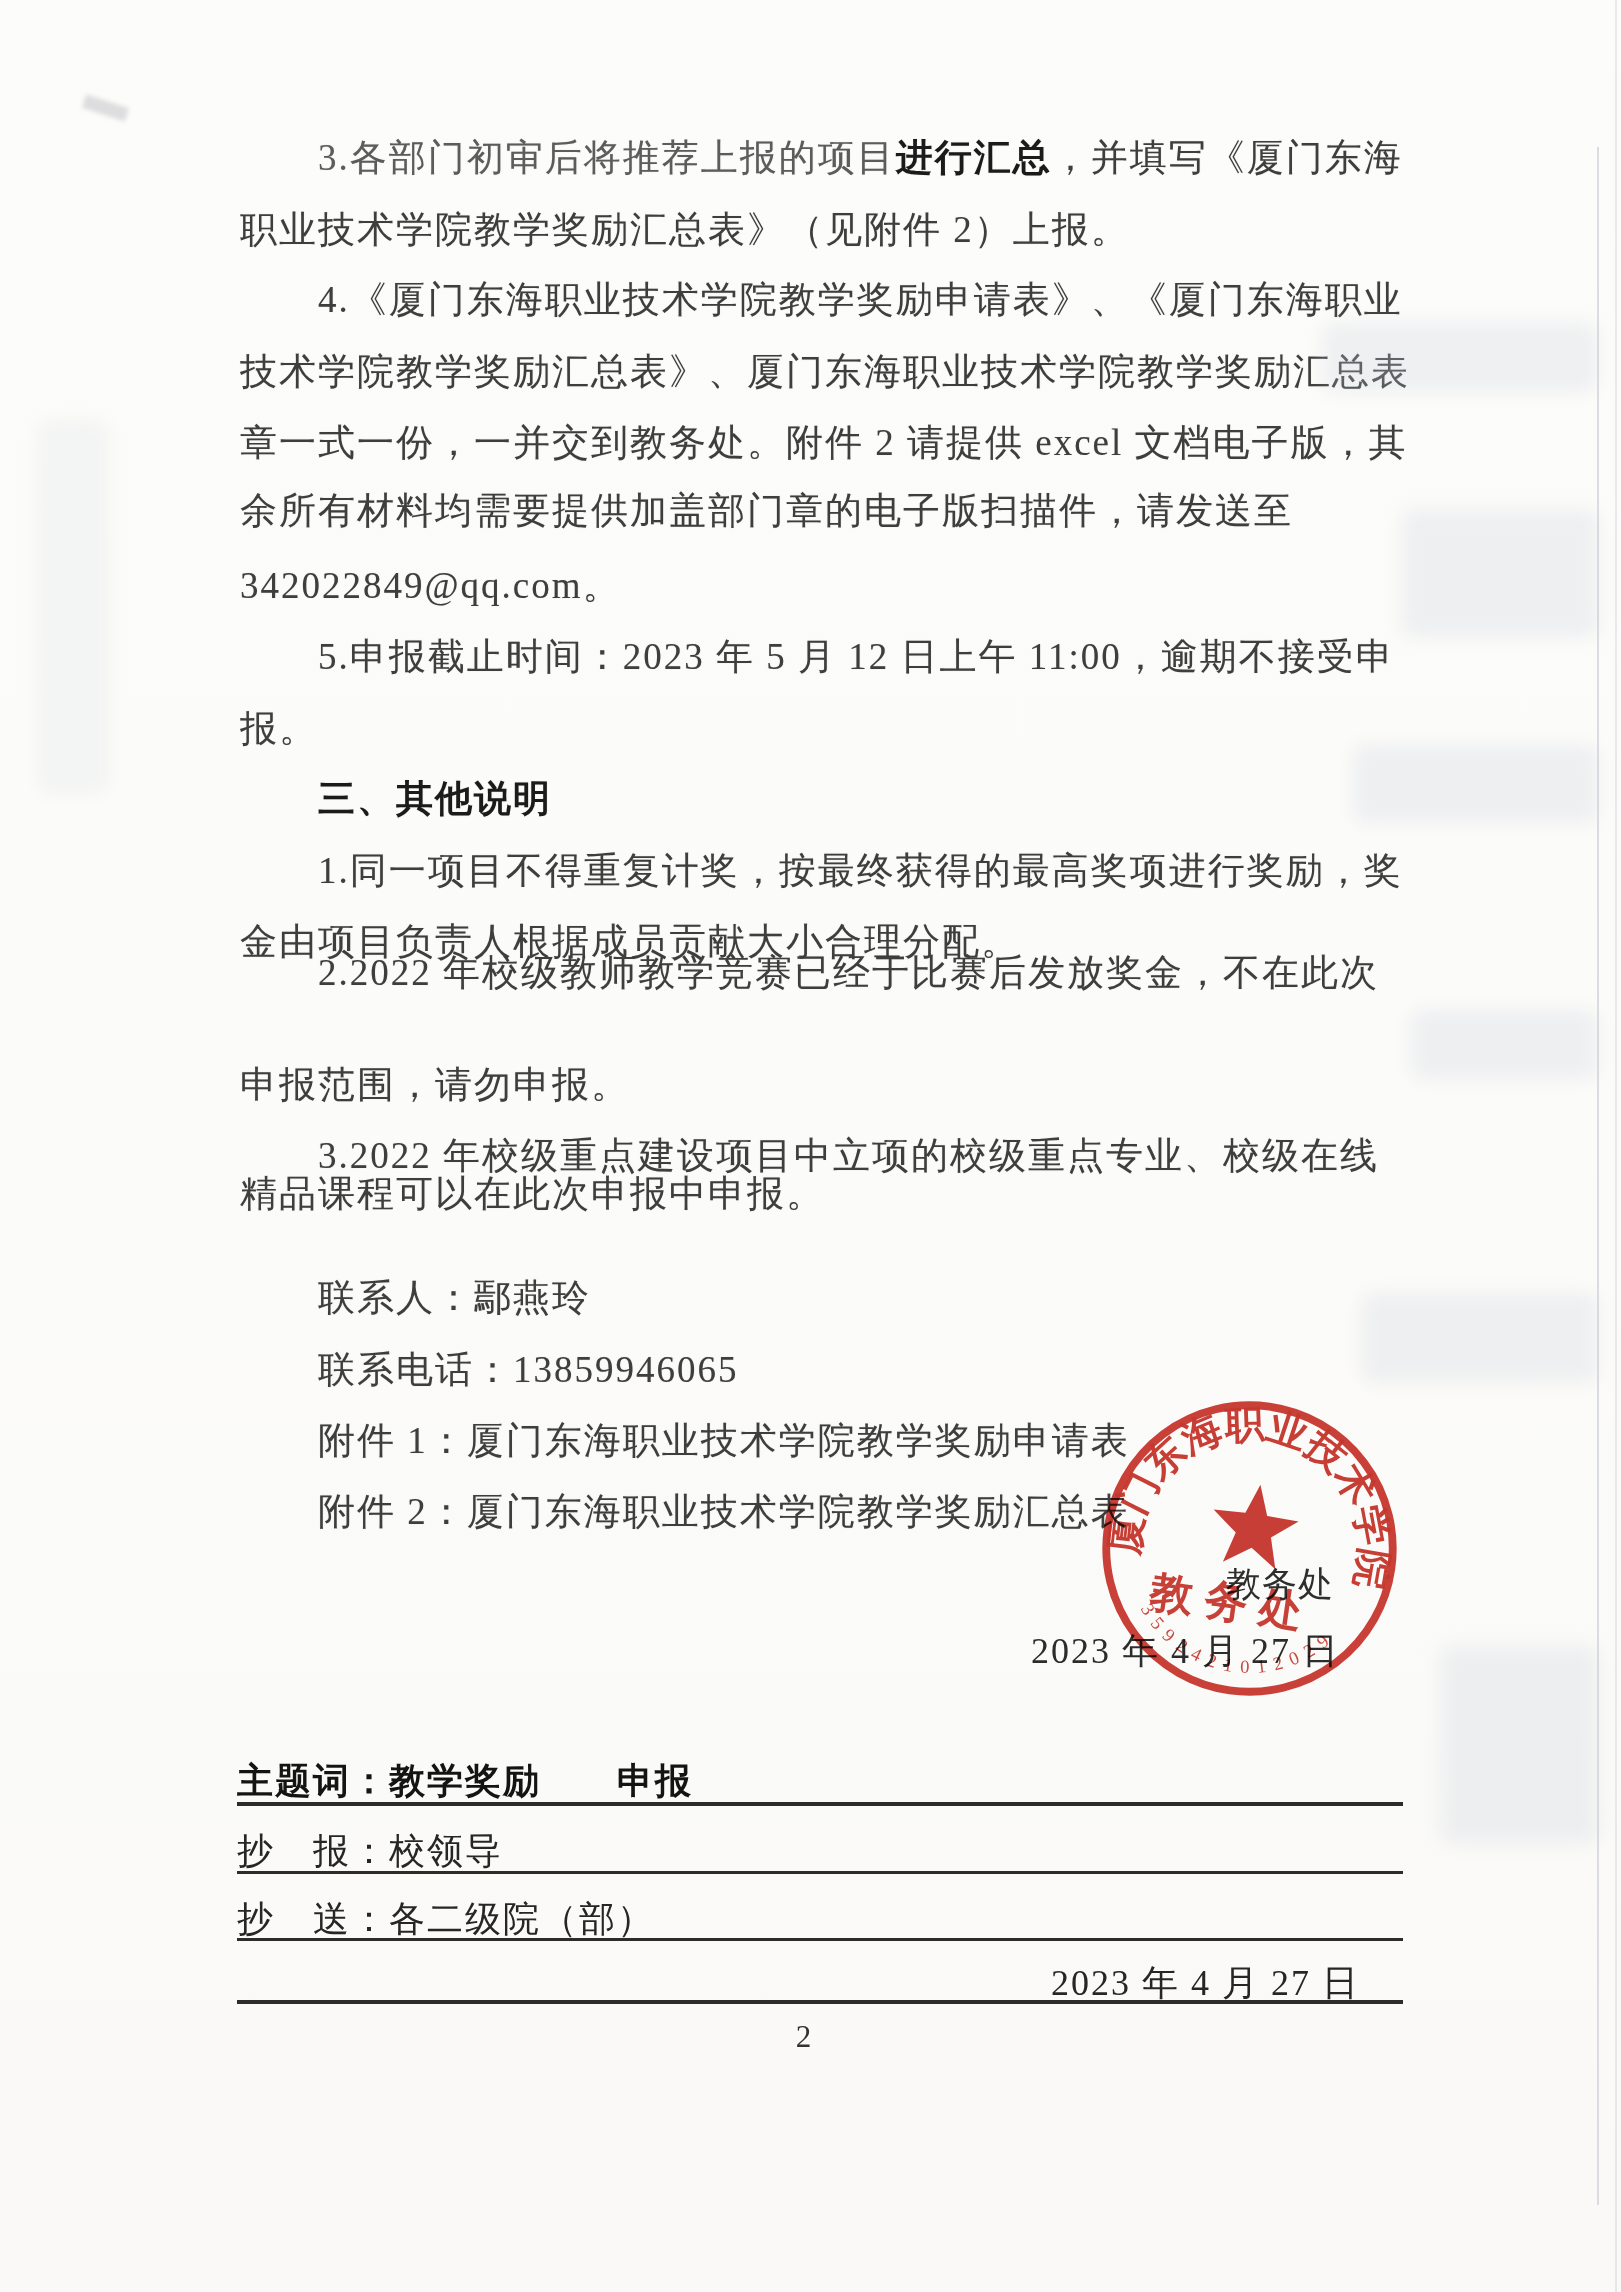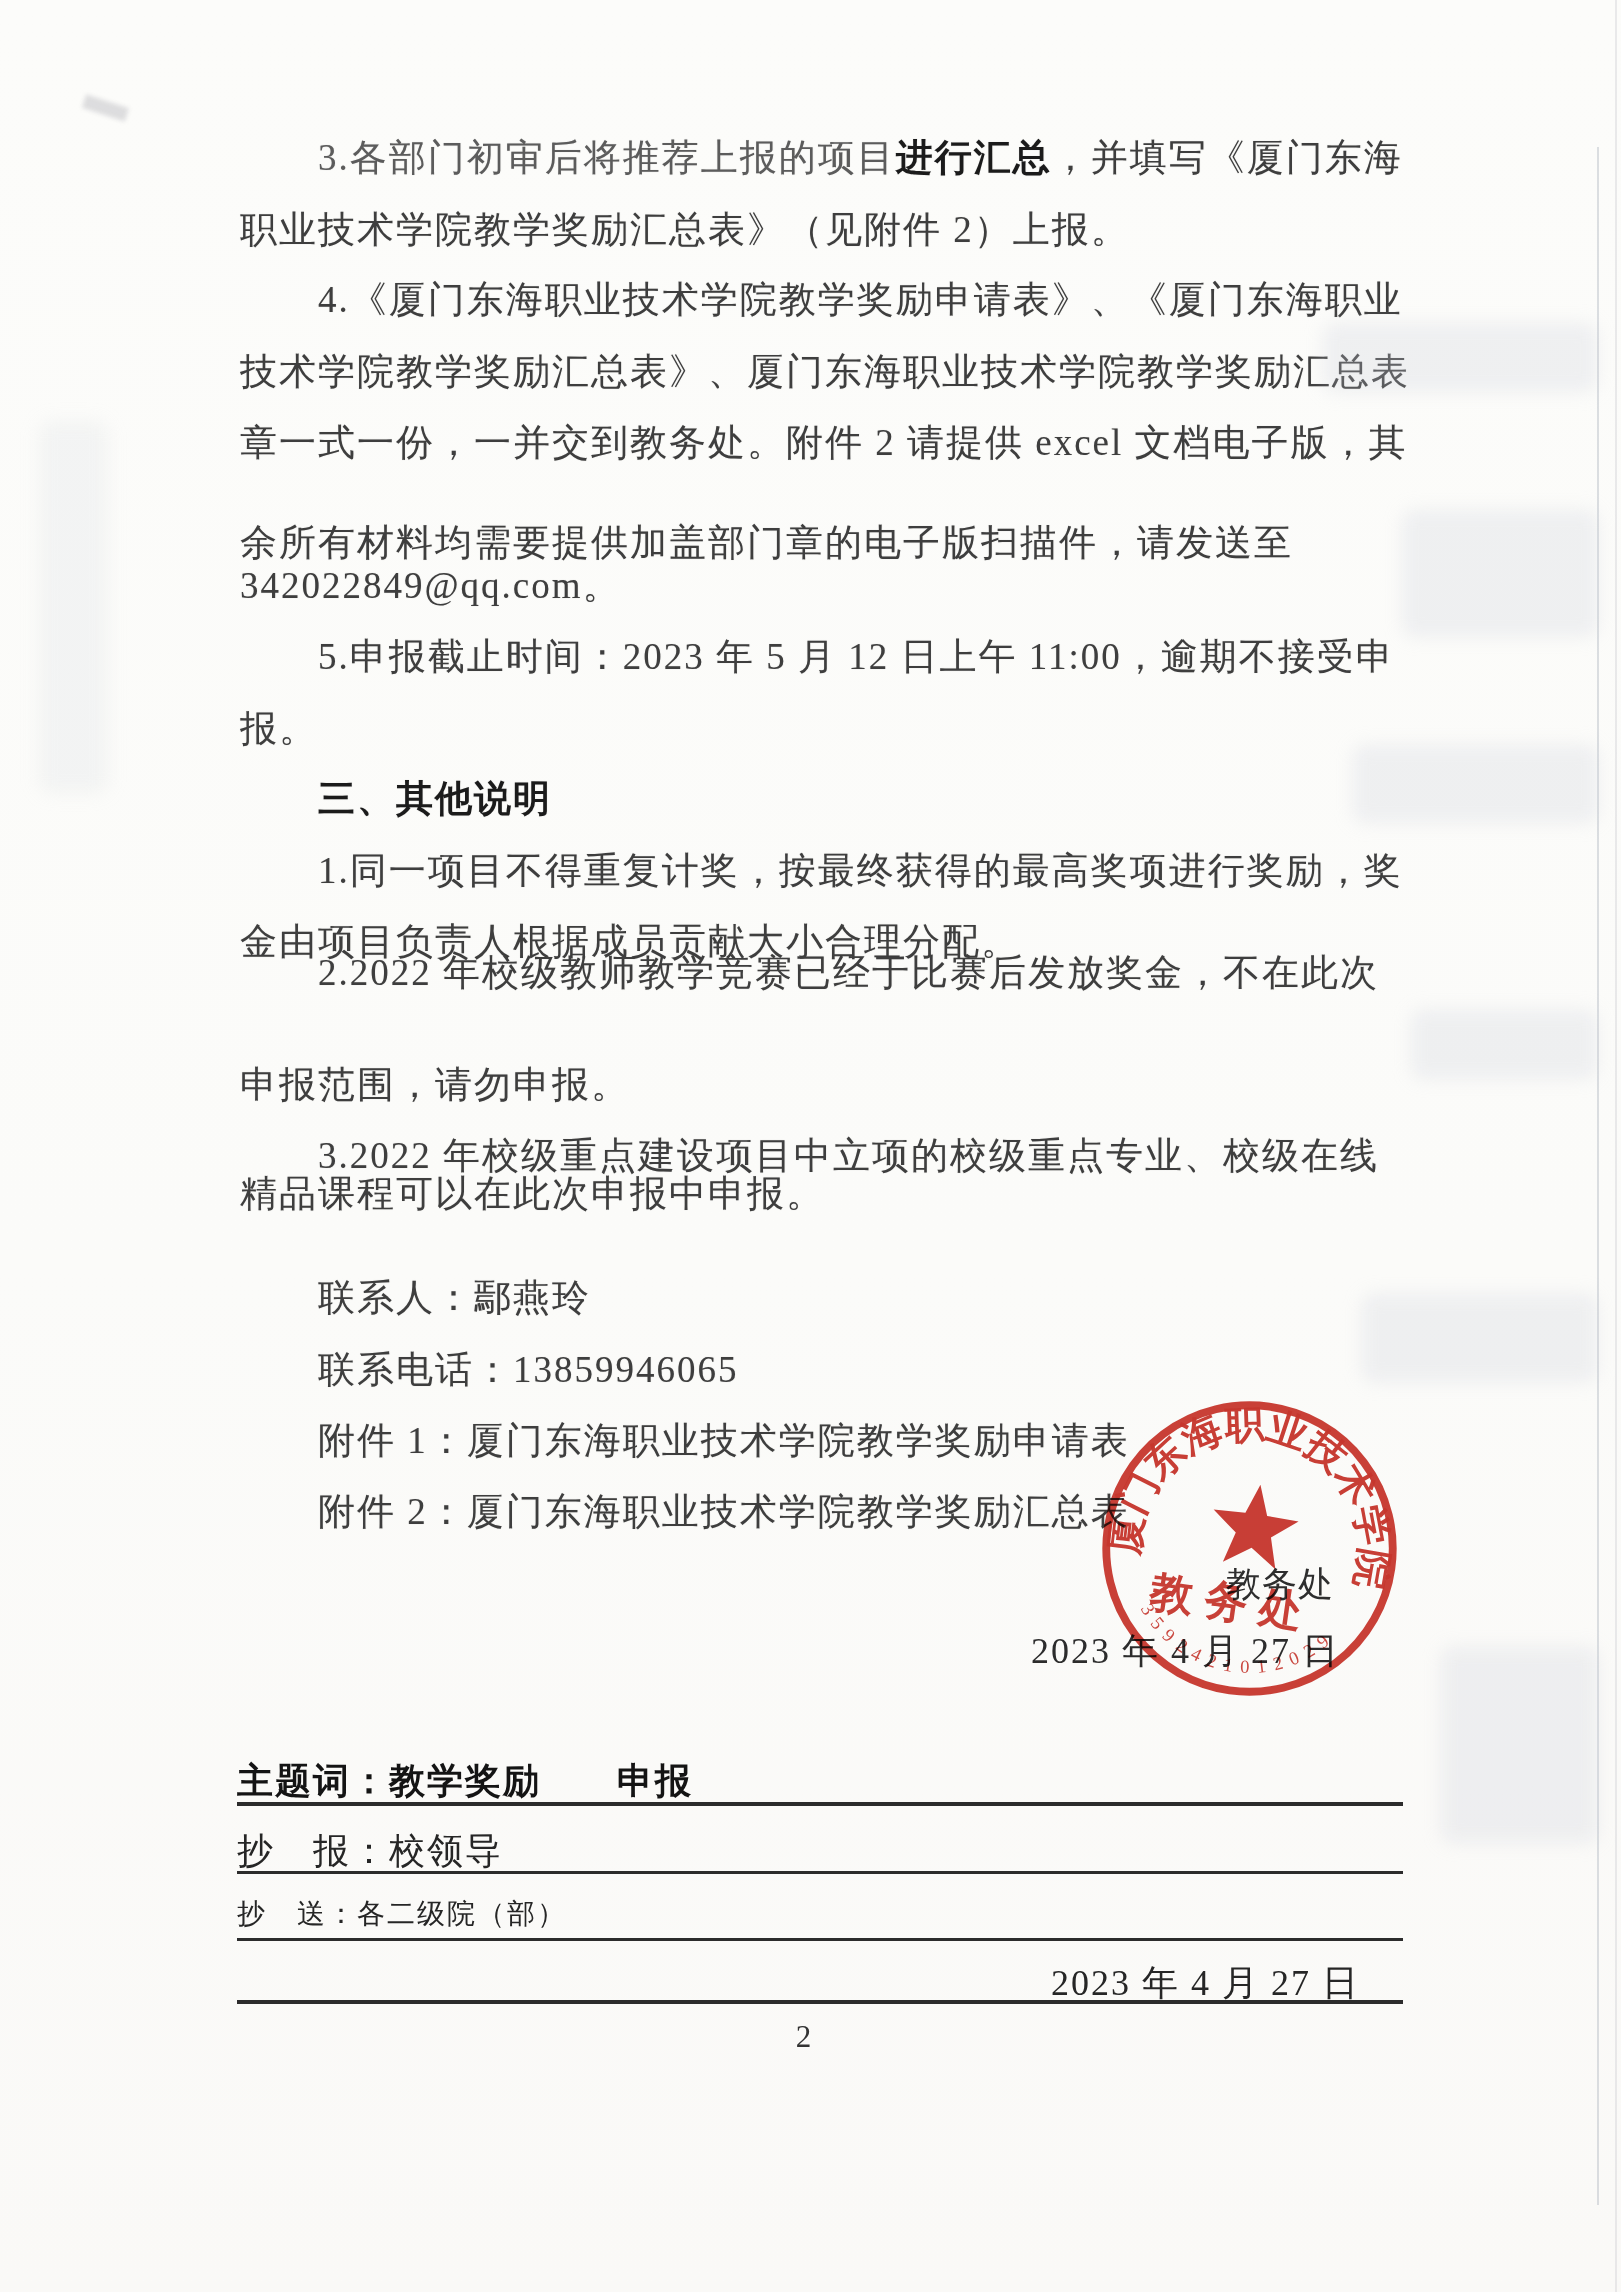--- a/index.html
+++ b/index.html
@@ -32,21 +32,21 @@
   }
   
   .seal{
     position:absolute;left:1068px;top:1367px;width:363px;height:363px;
     mix-blend-mode:multiply;opacity:.93;
   }
   
   .f-row{position:absolute;left:237px;width:1166px;white-space:nowrap;color:#262626;}
   .f-subject{top:1757px;font-size:36px;font-weight:700;color:#141414;letter-spacing:2px;}
   .f-copy{top:1827px;font-size:36px;letter-spacing:2px;}
-  .f-cc{top:1895px;font-size:28px;letter-spacing:2px;}
+  .f-cc{top:1895px;font-size:36px;letter-spacing:2px;}
   .f-issuer-row{top:1959px;font-size:36px;letter-spacing:2px;}
   .f-date{position:absolute;left:814px;top:0;letter-spacing:2px;}
   .f-hr{position:absolute;left:237px;width:1166px;background:#2c2c2c;}
   .f-hr1{top:1802px;height:3.9px;}
   .f-hr2{top:1871px;height:2.9px;}
   .f-hr3{top:1938px;height:2.9px;}
   .f-hr4{top:2000px;height:3.9px;}
   .page-num{
     position:absolute;left:774px;top:2019px;width:59px;text-align:center;
     font-size:31px;color:#333;
@@ -69,21 +69,21 @@
 <body>
 
 <div class="page">
 
   <div>
       <div class="body-line indent" style="top: 135px;"><span class="seg-l">3.各部门初审后将推荐上报的项目</span><span class="seg-b">进行汇总</span><span>，并填写《厦门东海</span></div>
       <div class="body-line" style="top: 207px;"><span>职业技术学院教学奖励汇总表》（见附件 2）上报。</span></div>
       <div class="body-line indent" style="top: 277px;"><span>4.《厦门东海职业技术学院教学奖励申请表》、《厦门东海职业</span></div>
       <div class="body-line" style="top: 349px;"><span>技术学院教学奖励汇总表》、厦门东海职业技术学院教学奖励汇总表</span></div>
       <div class="body-line" style="top: 420px;"><span>章一式一份，一并交到教务处。附件 2 请提供 excel 文档电子版，其</span></div>
-      <div class="body-line" style="top: 520px;"><span>余所有材料均需要提供加盖部门章的电子版扫描件，请发送至</span></div>
+      <div class="body-line" style="top: 488px;"><span>余所有材料均需要提供加盖部门章的电子版扫描件，请发送至</span></div>
       <div class="body-line" style="top: 563px;"><span>342022849@qq.com。</span></div>
       <div class="body-line indent" style="top: 634px;"><span>5.申报截止时间：2023 年 5 月 12 日上午 11:00，逾期不接受申</span></div>
       <div class="body-line" style="top: 706px;"><span>报。</span></div>
       <div class="body-line indent" style="top: 776px;"><span class="seg-b">三、其他说明</span></div>
       <div class="body-line indent" style="top: 848px;"><span>1.同一项目不得重复计奖，按最终获得的最高奖项进行奖励，奖</span></div>
       <div class="body-line" style="top: 919px;"><span>金由项目负责人根据成员贡献大小合理分配。</span></div>
       <div class="body-line indent" style="top: 950px;"><span>2.2022 年校级教师教学竞赛已经于比赛后发放奖金，不在此次</span></div>
       <div class="body-line" style="top: 1062px;"><span>申报范围，请勿申报。</span></div>
       <div class="body-line indent" style="top: 1133px;"><span>3.2022 年校级重点建设项目中立项的校级重点专业、校级在线</span></div>
       <div class="body-line" style="top: 1171px;"><span>精品课程可以在此次申报中申报。</span></div>

